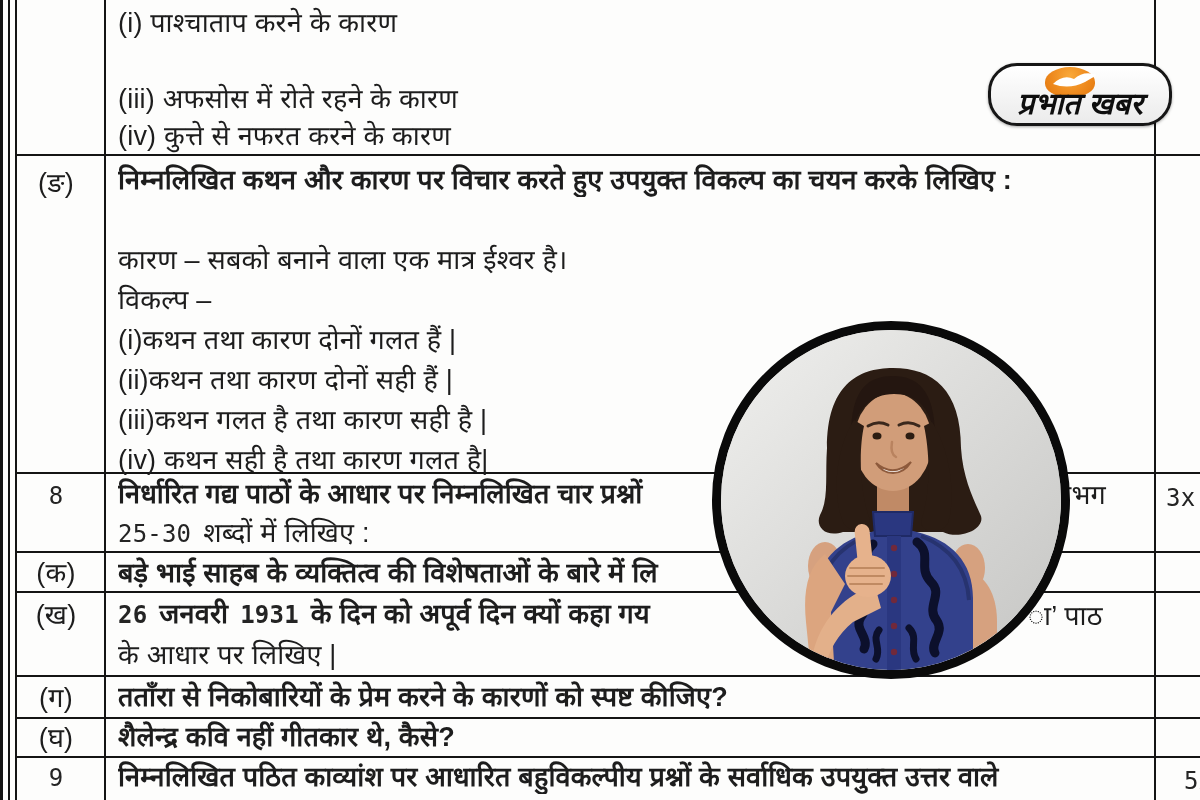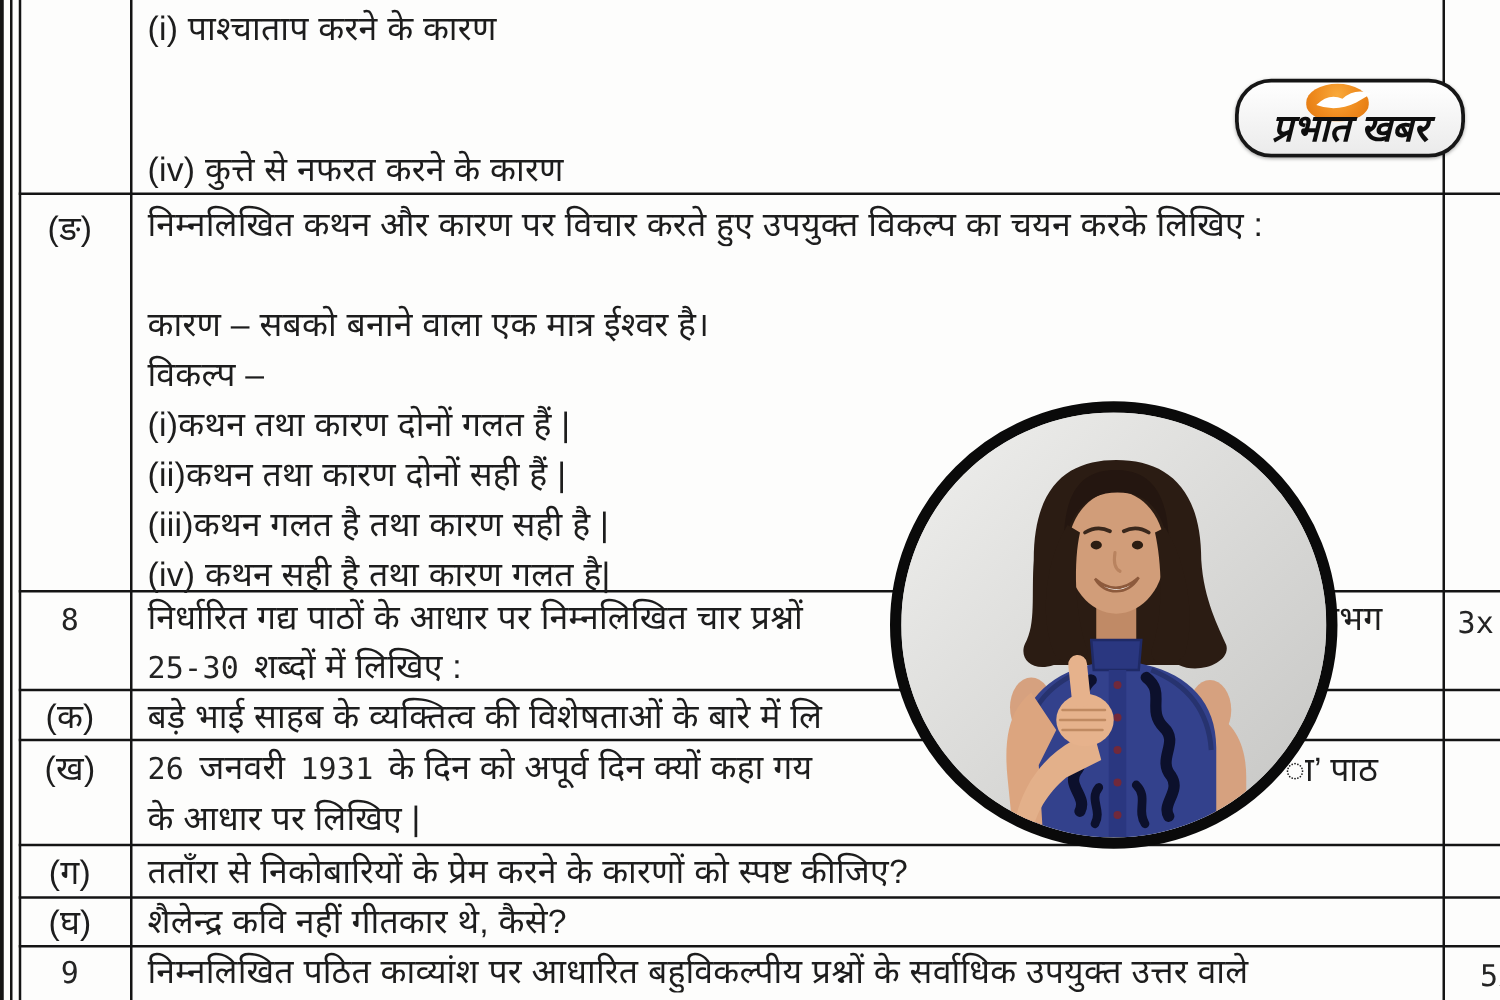--- a/index.html
+++ b/index.html
@@ -8,21 +8,21 @@
     background:#fdfdfc;font-family:"Liberation Sans",sans-serif;
   }
   .vline{position:absolute;top:0;height:800px;background:#141414;}
   .hline{position:absolute;left:15px;width:1185px;height:2px;background:#141414;}
   .dev{
     position:absolute;font-size:27px;line-height:34px;color:#1d1d1d;
     white-space:nowrap;font-weight:500;letter-spacing:0.2px;
   }
   .mono{font-family:"DejaVu Sans Mono","Liberation Mono",monospace;font-size:24px;color:#242424;}
   .label-cell{position:absolute;left:18px;width:76px;text-align:center;}
-  .clip{overflow:hidden;}
+  .clip{overflow:hidden;font-weight:bold;}
   .mixline{display:flex;align-items:baseline;gap:12px;}
   
   .logo{
     position:absolute;left:988px;top:63px;width:178px;height:57px;
     background:linear-gradient(#ffffff,#ebebeb);
     border:3px solid #161616;border-radius:29px;z-index:30;
     box-shadow:0 1px 3px rgba(0,0,0,.35);
     font-style:italic;
   }
   .logo .sun{
@@ -55,20 +55,21 @@
   <div class="vline" style="left:1154px;width:2px"></div>
   <div class="hline" style="top:154px"></div>
   <div class="hline" style="top:472px"></div>
   <div class="hline" style="top:551px"></div>
   <div class="hline" style="top:591px"></div>
   <div class="hline" style="top:675px"></div>
   <div class="hline" style="top:717px"></div>
   <div class="hline" style="top:756px"></div>
 
   <div class="dev" style="left:118px;top:6px">(i) पाश्चाताप करने के कारण</div>
+  <div class="dev" style="left:118px;top:82px">(iii) अफसोस में रोते  रहने के कारण</div>
   <div class="dev" style="left:118px;top:119px">(iv) कुत्ते से नफरत करने के कारण</div>
 
   <div class="dev label-cell" style="top:166px">(ङ)</div>
   <div class="dev clip" style="left:118px;top:163px;width:1032px">निम्नलिखित कथन और कारण पर विचार करते हुए उपयुक्त विकल्प का चयन करके लिखिए  :</div>
   <div class="dev" style="left:118px;top:243px">कारण –  सबको बनाने वाला एक मात्र ईश्वर है।</div>
   <div class="dev" style="left:118px;top:283px">विकल्प –</div>
   <div class="dev" style="left:118px;top:323px">(i)कथन तथा कारण दोनों गलत हैं |</div>
   <div class="dev" style="left:118px;top:363px">(ii)कथन तथा कारण दोनों सही हैं |</div>
   <div class="dev" style="left:118px;top:403px">(iii)कथन गलत है तथा कारण सही है |</div>
   <div class="dev" style="left:118px;top:443px">(iv) कथन सही है तथा कारण गलत है|</div>

